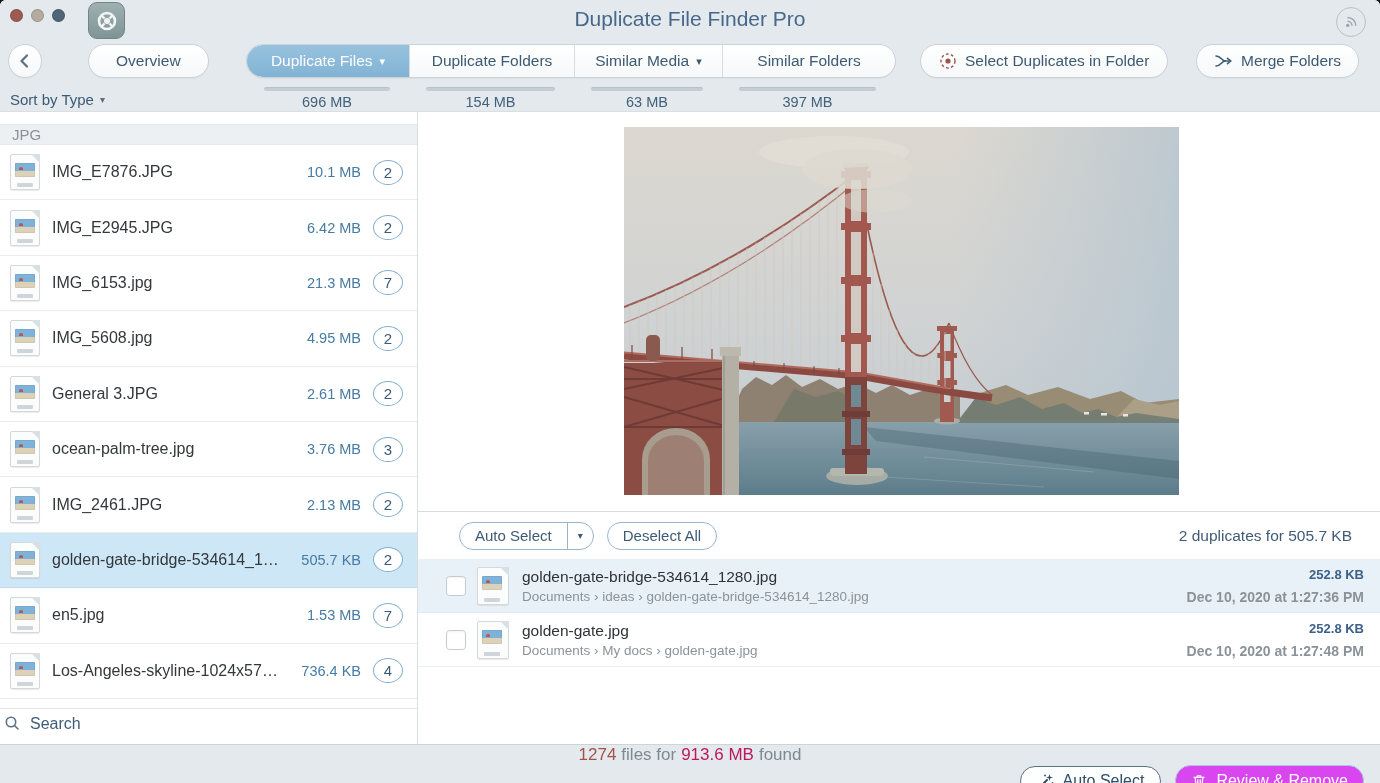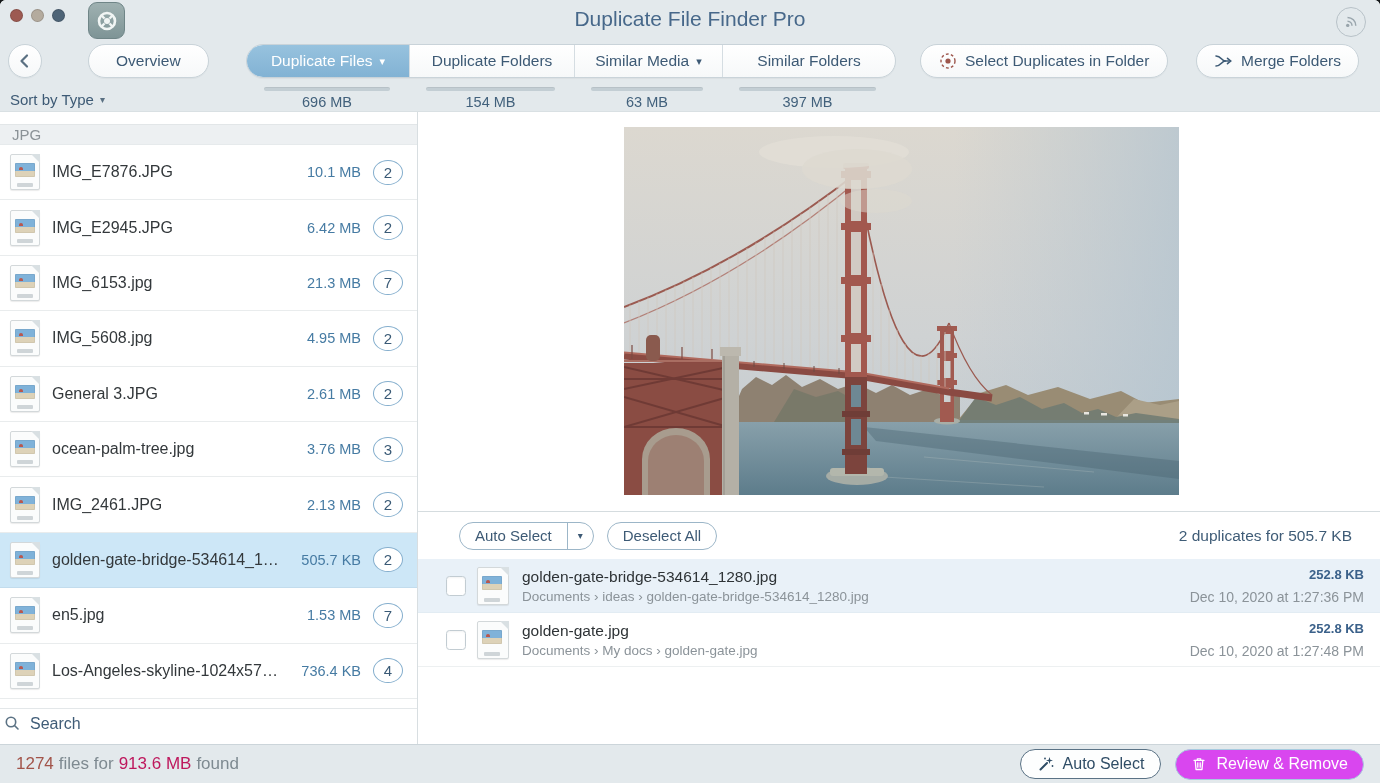--- a/index.html
+++ b/index.html
@@ -72,24 +72,24 @@
   .dup-rows{position:absolute;top:447px;left:0;right:0;}
   .drow{height:54px;display:flex;align-items:center;padding:0 16px 0 28px;border-bottom:1px solid #edf0f1;background:#fff;}
   .drow.highlighted{background:#e9f1f8;border-bottom-color:#e2ecf3;}
   .cbox{width:20px;height:20px;flex:none;background:#fff;border:1px solid #c2ccd2;border-radius:3.5px;box-shadow:inset 0 1px 2px rgba(0,0,0,.05);}
   .drow .ficon{width:32px;height:38px;margin-left:11px;margin-right:13px;}
   .dtext{flex:1;min-width:0;}
   .dname{font-size:15.5px;color:#2e3336;white-space:nowrap;overflow:hidden;}
   .dpath{font-size:13.5px;color:#8b9399;margin-top:3px;white-space:nowrap;overflow:hidden;}
   .dright{text-align:right;white-space:nowrap;}
   .dsize{font-size:13px;color:#3b618a;font-weight:bold;}
-  .ddate{font-size:14px;color:#8b9399;margin-top:7px;}
+  .ddate{font-size:14px;color:#8b9399;margin-top:7px;font-weight:bold;}
   
   .statusbar{position:absolute;left:0;right:0;bottom:0;height:39px;background:#e3e9ec;border-top:1px solid #ccd5da;
-    display:flex;align-items:center;padding:0 16px;}
+    display:flex;align-items:center;padding:0 16px;flex-direction:column;}
   .stat-left{display:flex;gap:5px;font-size:17px;align-items:baseline;}
   .stat-count{color:#a2544a;}
   .stat-dim{color:#7e8a91;}
   .stat-total{color:#be185d;font-weight:normal;}
   .stat-right{margin-left:auto;display:flex;gap:14px;align-items:center;}
   .auto-btn{height:30px;border-radius:15px;border:1px solid #5a7285;background:#fdfefe;display:flex;align-items:center;gap:8px;
     padding:0 16px;font-size:16px;color:#2f4d66;}
   .review-btn{height:31px;border-radius:16px;border:1px solid #a6cadf;background:#d946ef;display:flex;align-items:center;gap:9px;
     padding:0 15px;font-size:16px;color:#fff;}
   svg{display:block;}

